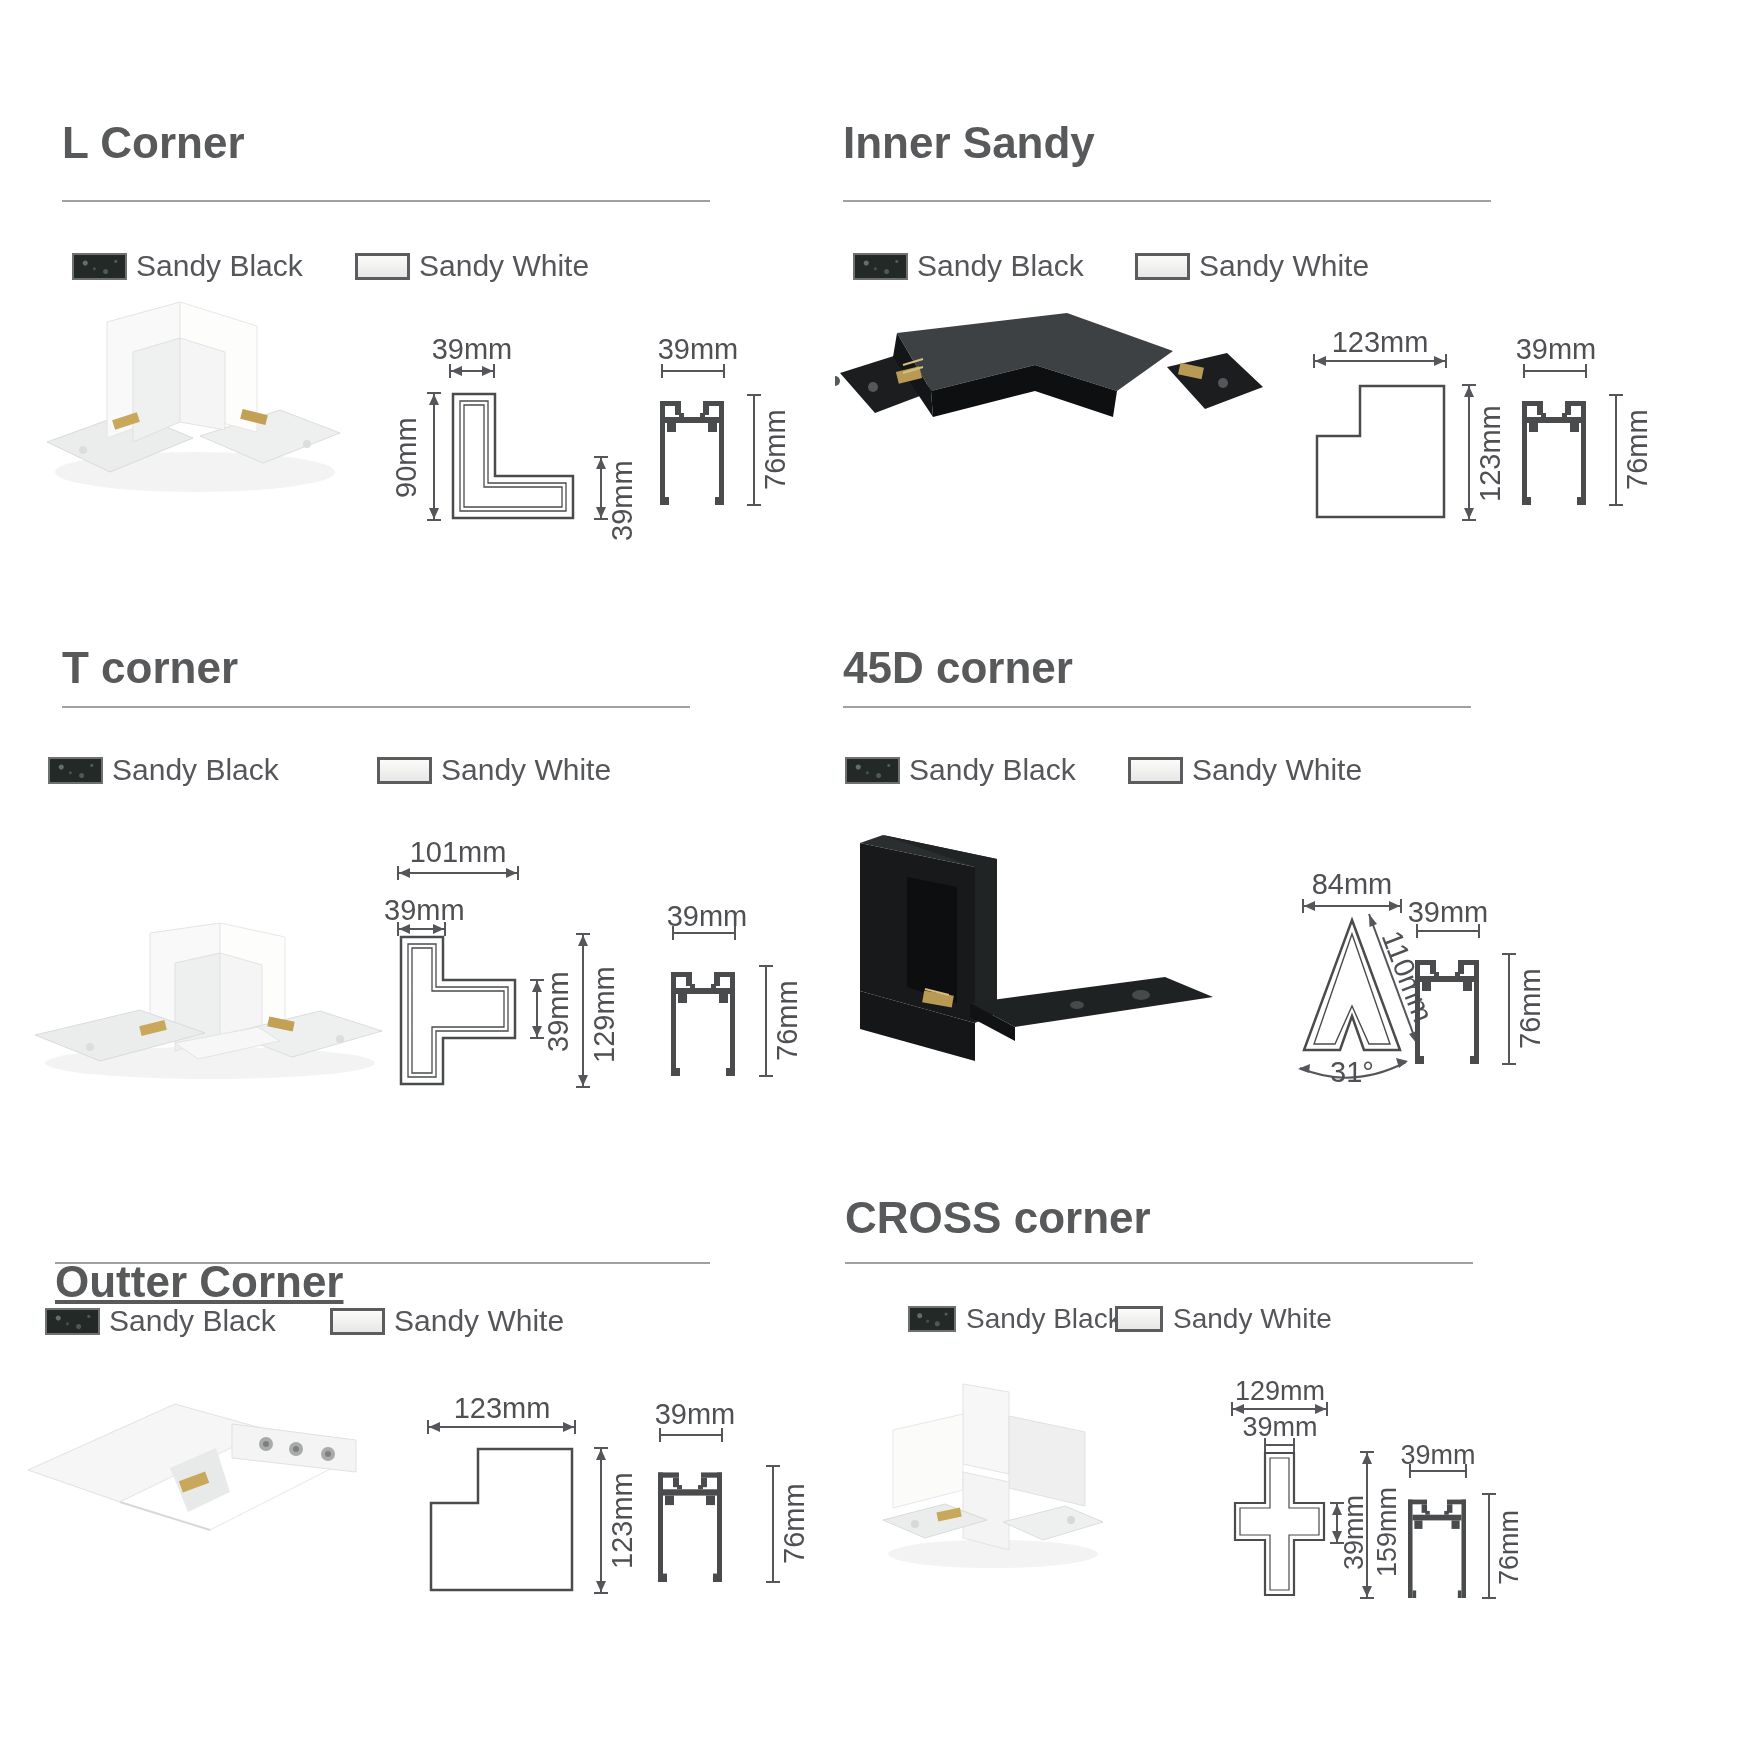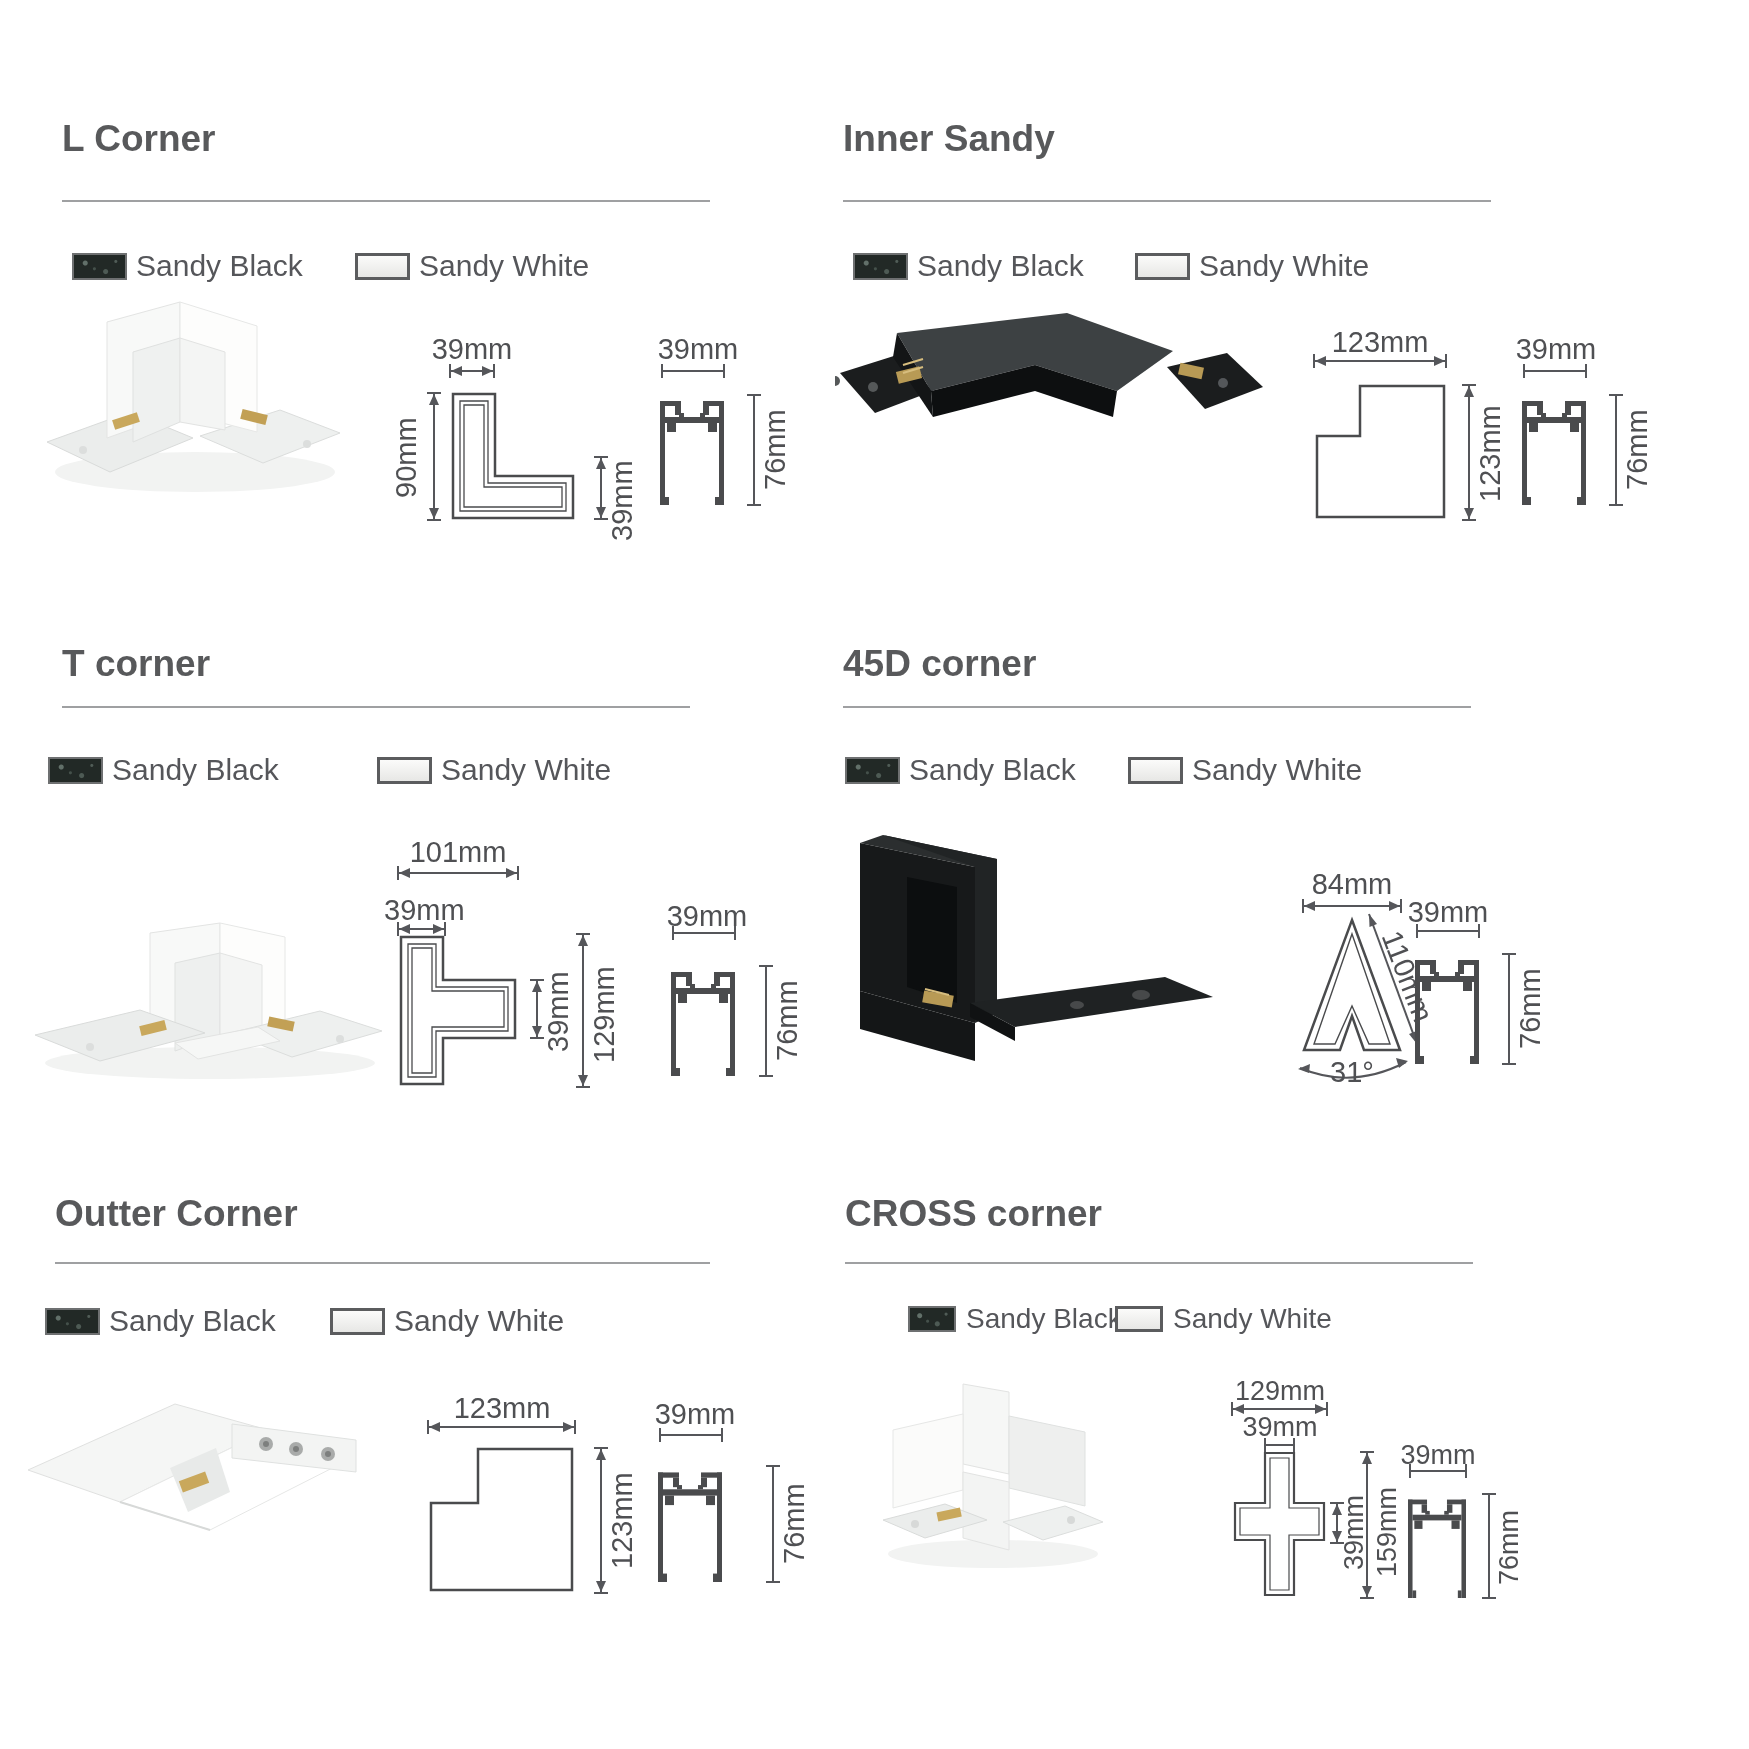--- a/index.html
+++ b/index.html
@@ -1,19 +1,19 @@
 <!DOCTYPE html>
 <html><head>
 <meta charset="utf-8">
 <style>
   html,body{margin:0;padding:0;background:#fff;}
   #page{position:relative;width:1749px;height:1749px;background:#ffffff;overflow:hidden;
         font-family:"Liberation Sans","DejaVu Sans",sans-serif;color:#58595b;}
   .abs{position:absolute;}
-  .title{position:absolute;font-size:37px;font-weight:bold;color:#58595b;letter-spacing:0px;white-space:nowrap;}
+  .title{position:absolute;font-size:44px;font-weight:bold;color:#58595b;letter-spacing:0px;white-space:nowrap;}
   .rule{position:absolute;height:0;border-top:2px solid #9fa0a2;}
   .sw{position:absolute;width:55px;height:27px;box-sizing:border-box;}
   .sw-black{background:
       radial-gradient(circle at 22% 35%, rgba(150,170,160,.55) 0 2px, transparent 3px),
       radial-gradient(circle at 62% 72%, rgba(130,150,140,.45) 0 2px, transparent 3px),
       radial-gradient(circle at 82% 28%, rgba(150,170,160,.4) 0 1px, transparent 2px),
       radial-gradient(circle at 40% 60%, rgba(120,140,130,.4) 0 1px, transparent 2px),
       #222926;
       border:2px solid #6e7071;}
   .sw-white{background:linear-gradient(180deg,#fbfbfa,#e7e7e5);border:3px solid #5b5c5e;}
@@ -288,21 +288,21 @@
         <use href="#trackg"></use>
       </svg>
     <div class="dimv" style="left:1508px;top:954px;height:110px;">
         <span class="tk t"></span>
         <span class="tk b"></span>
       </div>
     <div class="vtext" style="left:1512px;top:959px;height:100px;">76mm</div>
   </div>
 
   <div>
-    <div class="title" style="left:55px;top:1193px;">Outter Corner</div>
+    <div class="title" style="left:55px;top:1257px;text-decoration:underline;">Outter Corner</div>
     <div class="rule" style="left:55px;top:1262px;width:655px;"></div>
     <div class="sw sw-black" style="left:45px;top:1308px;"></div>
     <div class="sw-label" style="left:109px;top:1305px;">Sandy Black</div>
     <div class="sw sw-white" style="left:330px;top:1308px;"></div>
     <div class="sw-label" style="left:394px;top:1305px;">Sandy White</div>
 
     <svg class="abs" style="left:20px;top:1372px;" width="340" height="200" viewBox="0 0 340 200">
       <polygon points="8,98 155,32 248,58 100,130" fill="#f5f6f5" stroke="#e0e1e0" stroke-width="1"></polygon>
       <polygon points="100,130 248,58 336,84 190,158" fill="#ffffff" stroke="#e6e7e6" stroke-width="1"></polygon>
       <polygon points="212,52 336,68 336,100 212,86" fill="#f3f4f3" stroke="#dfe1e0" stroke-width="1"></polygon>

